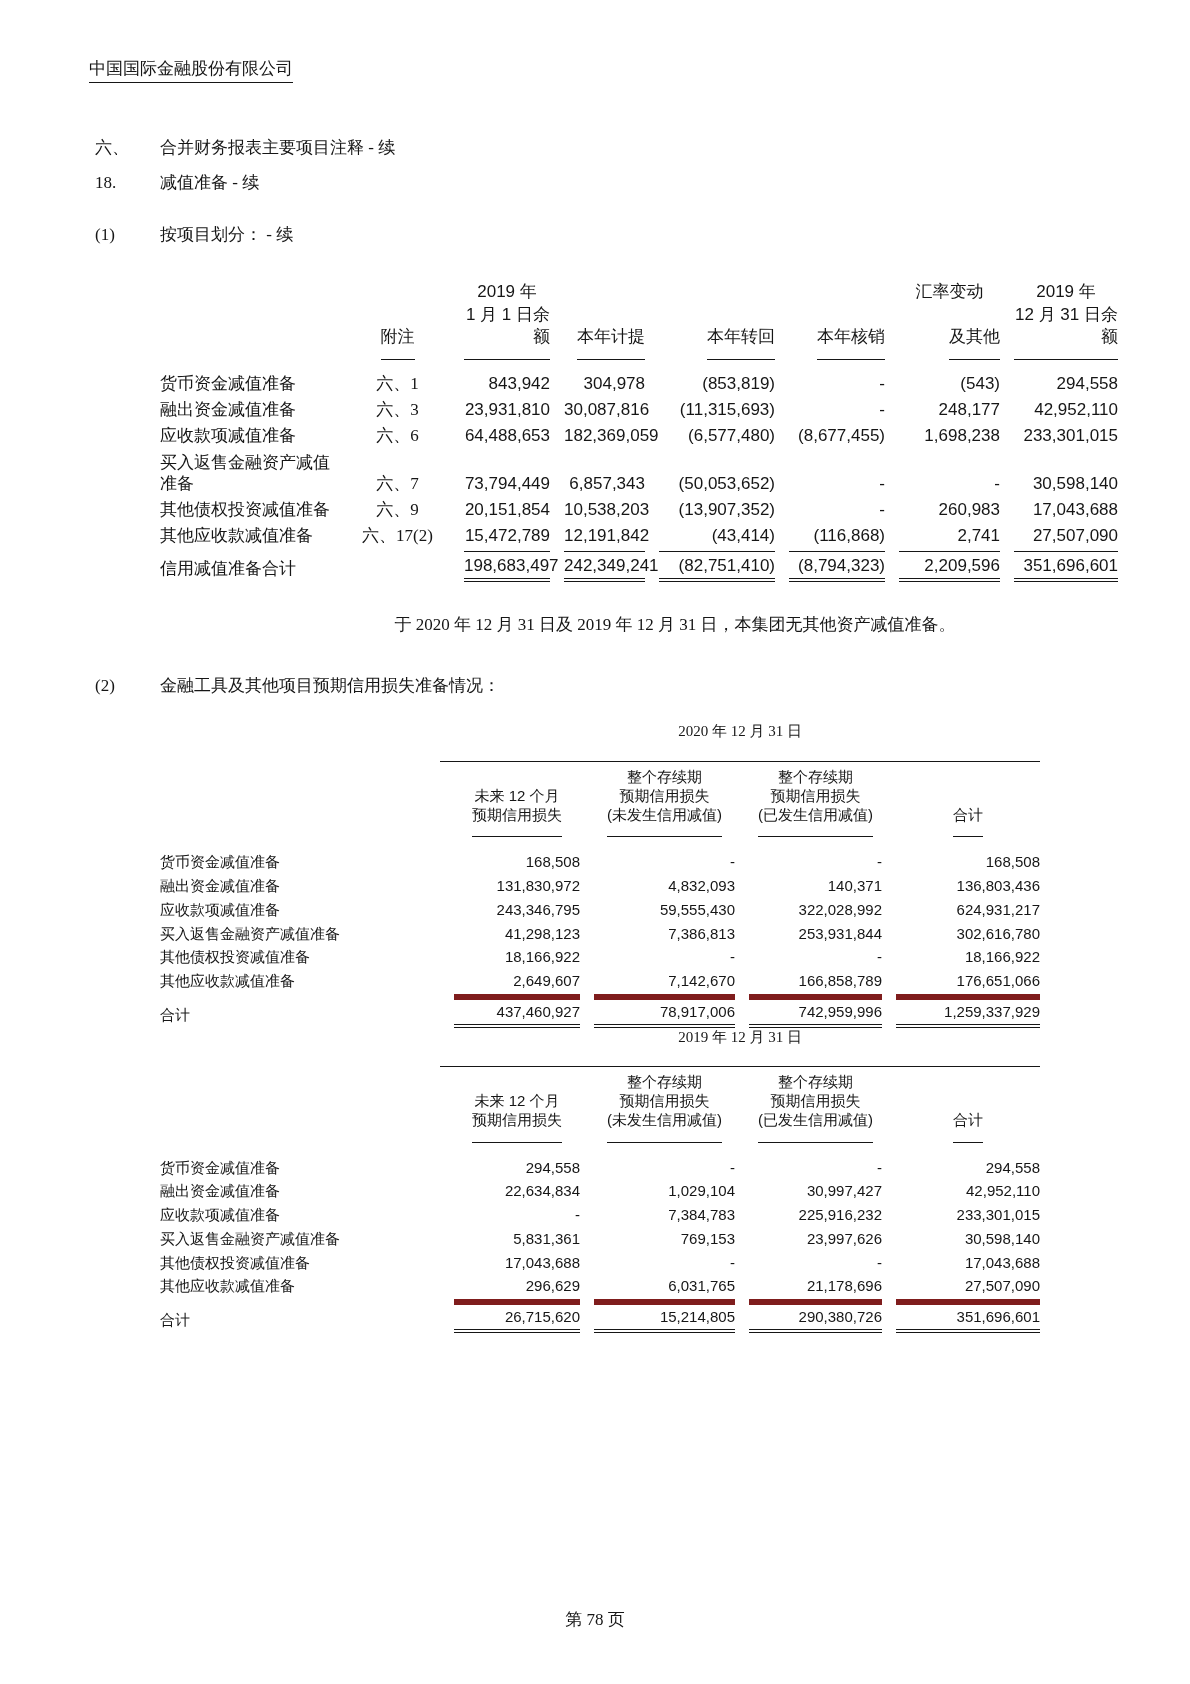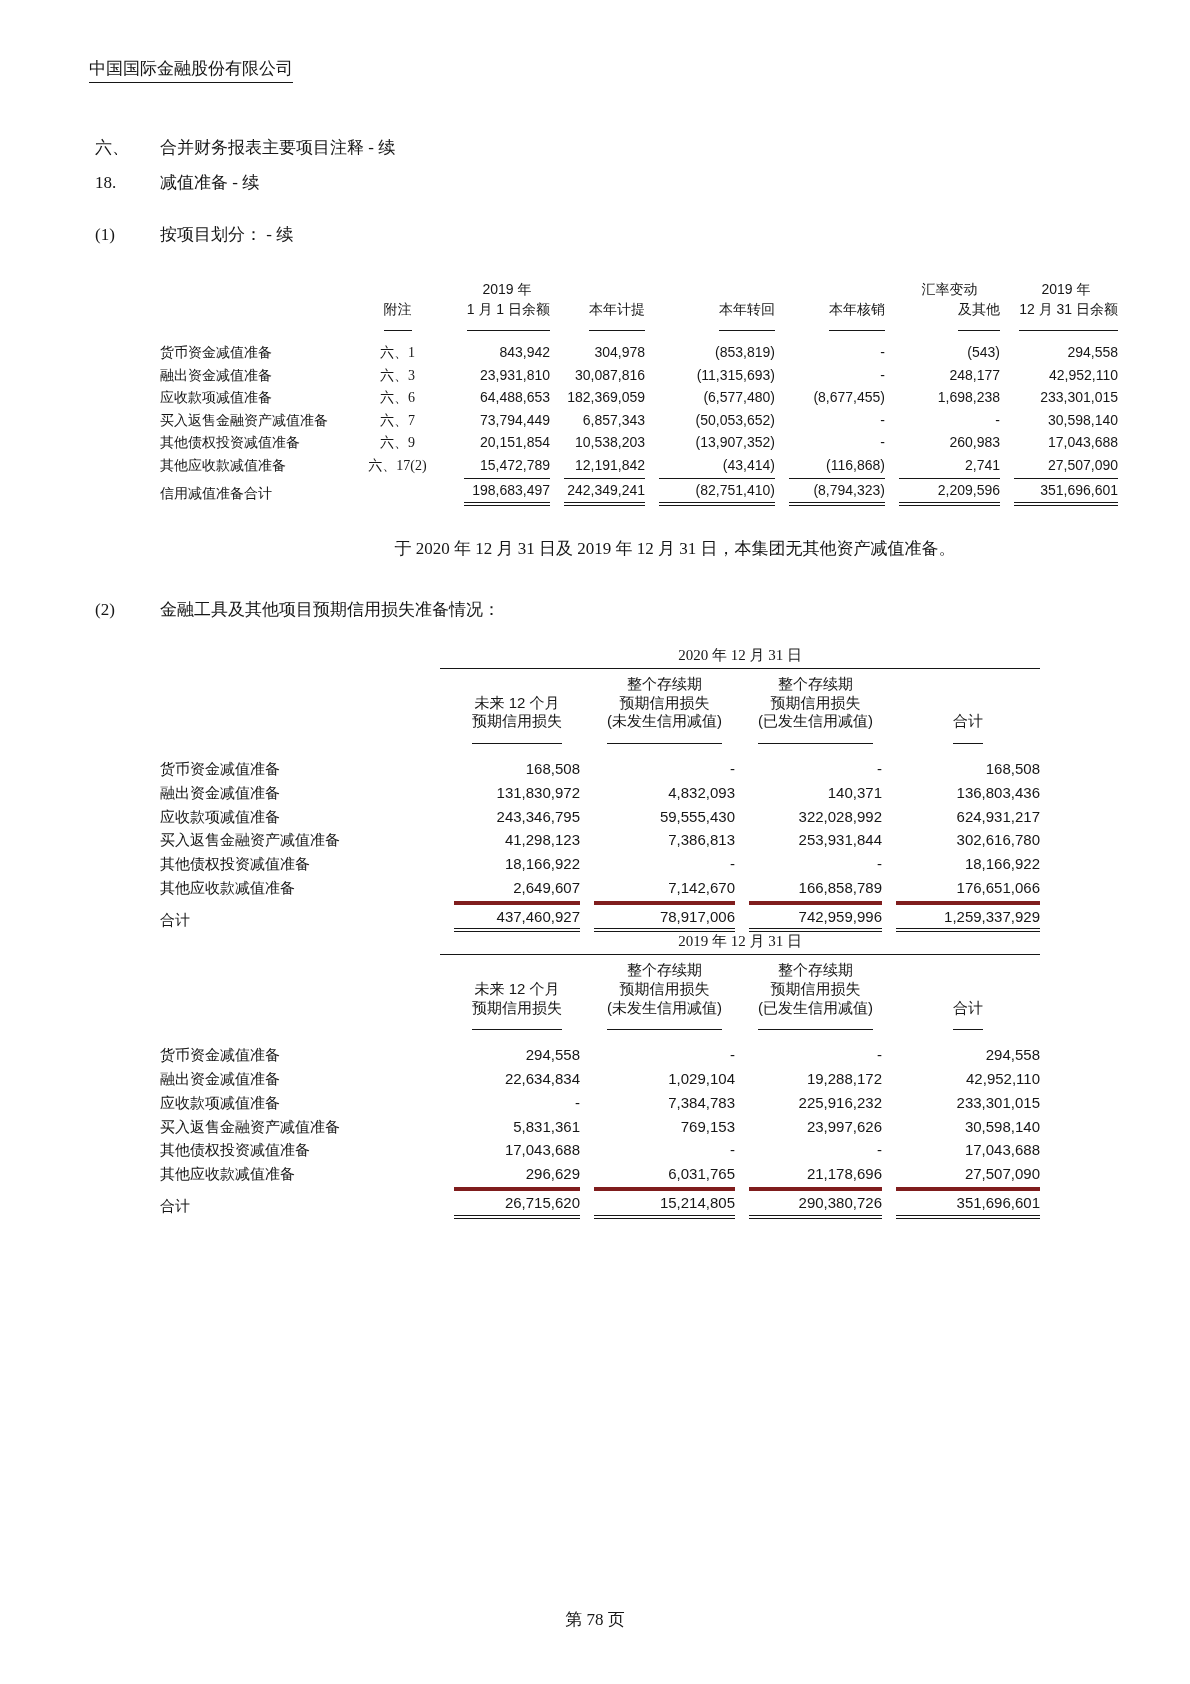--- a/index.html
+++ b/index.html
@@ -24,43 +24,43 @@
   td { padding:0; vertical-align:bottom; }
   .lbl { text-align:left; }
   .note { text-align:center; }
   .num { text-align:right; padding-left:14px;
     font-family:"Liberation Sans","DejaVu Sans",sans-serif; }
   .v { display:block; }
   .u { display:inline-block; border-bottom:1px solid #161616; padding-bottom:12px; }
   .ctr { text-align:center; }
 
   
-  .t1 { width:958px; margin:34px 0 0 160px; font-size:14px; }
+  .t1 { width:958px; margin:34px 0 0 160px; font-size:17px; }
   .t1 .lbl, .t1 .note { font-family:"Liberation Serif","DejaVu Serif",serif; }
   .t1 thead td { padding-top:2px; }
   .t1 tbody[data-rows] td { padding-top:4px; padding-bottom:1px; }
   .t1 tbody[data-rows] tr:first-child td { padding-top:13px; }
   .t1 .total td { padding-top:3px; }
   .t1 .total .num .v { border-top:1px solid #161616; border-bottom:4px double #161616;
     padding:3px 0 2px; }
   .t1 .total .lbl .v { padding:4px 0 3px; }
 
   
   .eclwrap { margin-left:160px; width:880px; }
   .m-ecl2020 { margin-top:26px; }
   .m-ecl2019 { }
   .datehead { margin-left:280px; width:600px; text-align:center; font-size:15px;
-    border-bottom:1px solid #161616; padding-bottom:3px; }
+    border-bottom:1px solid #161616; padding-bottom:20px; }
   .ecl { width:880px; font-size:15px; }
   .ecl thead td { padding-top:6px; text-align:center; vertical-align:bottom; }
   .ecl thead .lbl { text-align:left; }
   .ecl tbody[data-rows] td { padding-top:4px; padding-bottom:1px; }
   .ecl tbody[data-rows] tr:first-child td { padding-top:16px; }
   .ecl .total td { padding-top:2px; }
-  .ecl .total .num .v { border-top:4px solid #7f1d1d; border-bottom:4px double #161616;
+  .ecl .total .num .v { border-top:6px solid #7f1d1d; border-bottom:4px double #161616;
     padding:3px 0 2px; }
   .ecl .total .lbl .v { padding:4px 0 3px; }
 
   .footer { position:absolute; left:0; right:0; bottom:54px; text-align:center; font-size:17px; }
 </style>
 </head>
 <body>
 
 
 
@@ -518,21 +518,21 @@
           <td class="lbl">
             <div class="v">融出资金减值准备</div>
           </td>
           <td class="num">
             <div class="v">22,634,834</div>
           </td>
           <td class="num">
             <div class="v">1,029,104</div>
           </td>
           <td class="num">
-            <div class="v">19,288,172</div>
+            <div class="v">30,997,427</div>
           </td>
           <td class="num">
             <div class="v">42,952,110</div>
           </td>
         </tr>
         <tr>
           <td class="lbl">
             <div class="v">应收款项减值准备</div>
           </td>
           <td class="num">

